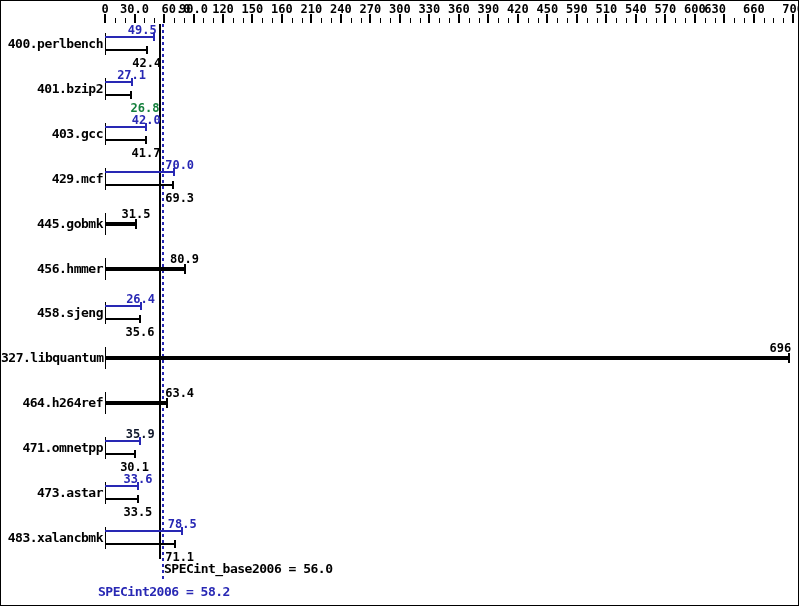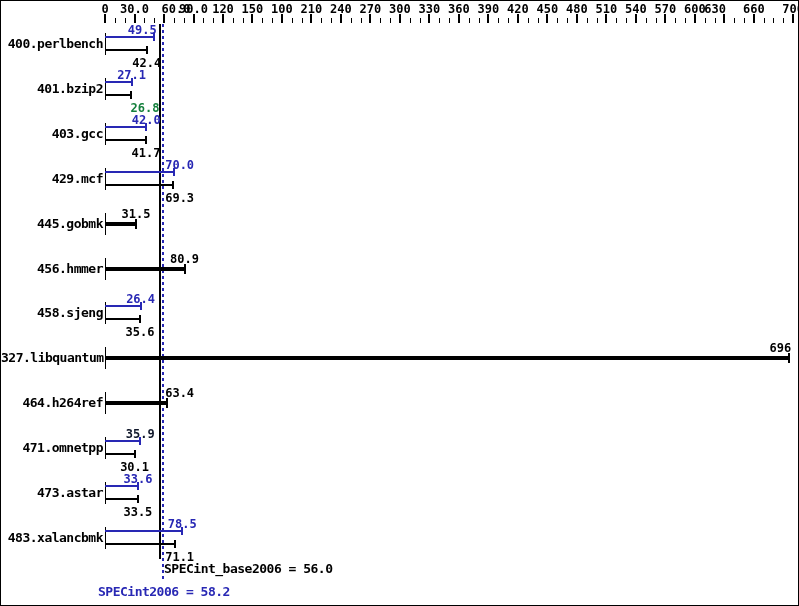--- a/index.html
+++ b/index.html
@@ -54,41 +54,41 @@
       <div class="ticklabel" style="left:113.5px;top:2px;width:40px">30.0</div>
       <div class="tick" style="left:162.0px;top:13px;width:2px;height:9px"></div>
       <div class="ticklabel" style="left:143.0px;top:2px;width:64px">60.0</div>
       <div class="tick" style="left:191.5px;top:13px;width:2px;height:9px"></div>
       <div class="ticklabel" style="left:172.5px;top:2px;width:40px">90.0</div>
       <div class="tick" style="left:221.0px;top:13px;width:2px;height:9px"></div>
       <div class="ticklabel" style="left:202.0px;top:2px;width:40px">120</div>
       <div class="tick" style="left:250.4px;top:13px;width:2px;height:9px"></div>
       <div class="ticklabel" style="left:231.4px;top:2px;width:40px">150</div>
       <div class="tick" style="left:279.9px;top:13px;width:2px;height:9px"></div>
-      <div class="ticklabel" style="left:260.9px;top:2px;width:40px">100</div>
+      <div class="ticklabel" style="left:260.9px;top:2px;width:40px">160</div>
       <div class="tick" style="left:309.4px;top:13px;width:2px;height:9px"></div>
       <div class="ticklabel" style="left:290.4px;top:2px;width:40px">210</div>
       <div class="tick" style="left:338.9px;top:13px;width:2px;height:9px"></div>
       <div class="ticklabel" style="left:319.9px;top:2px;width:40px">240</div>
       <div class="tick" style="left:368.4px;top:13px;width:2px;height:9px"></div>
       <div class="ticklabel" style="left:349.4px;top:2px;width:40px">270</div>
       <div class="tick" style="left:397.9px;top:13px;width:2px;height:9px"></div>
       <div class="ticklabel" style="left:378.9px;top:2px;width:40px">300</div>
       <div class="tick" style="left:427.4px;top:13px;width:2px;height:9px"></div>
       <div class="ticklabel" style="left:408.4px;top:2px;width:40px">330</div>
       <div class="tick" style="left:456.9px;top:13px;width:2px;height:9px"></div>
       <div class="ticklabel" style="left:437.9px;top:2px;width:40px">360</div>
       <div class="tick" style="left:486.4px;top:13px;width:2px;height:9px"></div>
       <div class="ticklabel" style="left:467.4px;top:2px;width:40px">390</div>
       <div class="tick" style="left:515.9px;top:13px;width:2px;height:9px"></div>
       <div class="ticklabel" style="left:496.9px;top:2px;width:40px">420</div>
       <div class="tick" style="left:545.3px;top:13px;width:2px;height:9px"></div>
       <div class="ticklabel" style="left:526.3px;top:2px;width:40px">450</div>
       <div class="tick" style="left:574.8px;top:13px;width:2px;height:9px"></div>
-      <div class="ticklabel" style="left:555.8px;top:2px;width:40px">480</div>
+      <div class="ticklabel" style="left:555.8px;top:2px;width:40px">590</div>
       <div class="tick" style="left:604.3px;top:13px;width:2px;height:9px"></div>
       <div class="ticklabel" style="left:585.3px;top:2px;width:40px">510</div>
       <div class="tick" style="left:633.8px;top:13px;width:2px;height:9px"></div>
       <div class="ticklabel" style="left:614.8px;top:2px;width:40px">540</div>
       <div class="tick" style="left:663.3px;top:13px;width:2px;height:9px"></div>
       <div class="ticklabel" style="left:644.3px;top:2px;width:40px">570</div>
       <div class="tick" style="left:692.8px;top:13px;width:2px;height:9px"></div>
       <div class="ticklabel" style="left:673.8px;top:2px;width:40px">600</div>
       <div class="tick" style="left:722.3px;top:13px;width:2px;height:9px"></div>
       <div class="ticklabel" style="left:703.3px;top:2px;width:20px">630</div>

